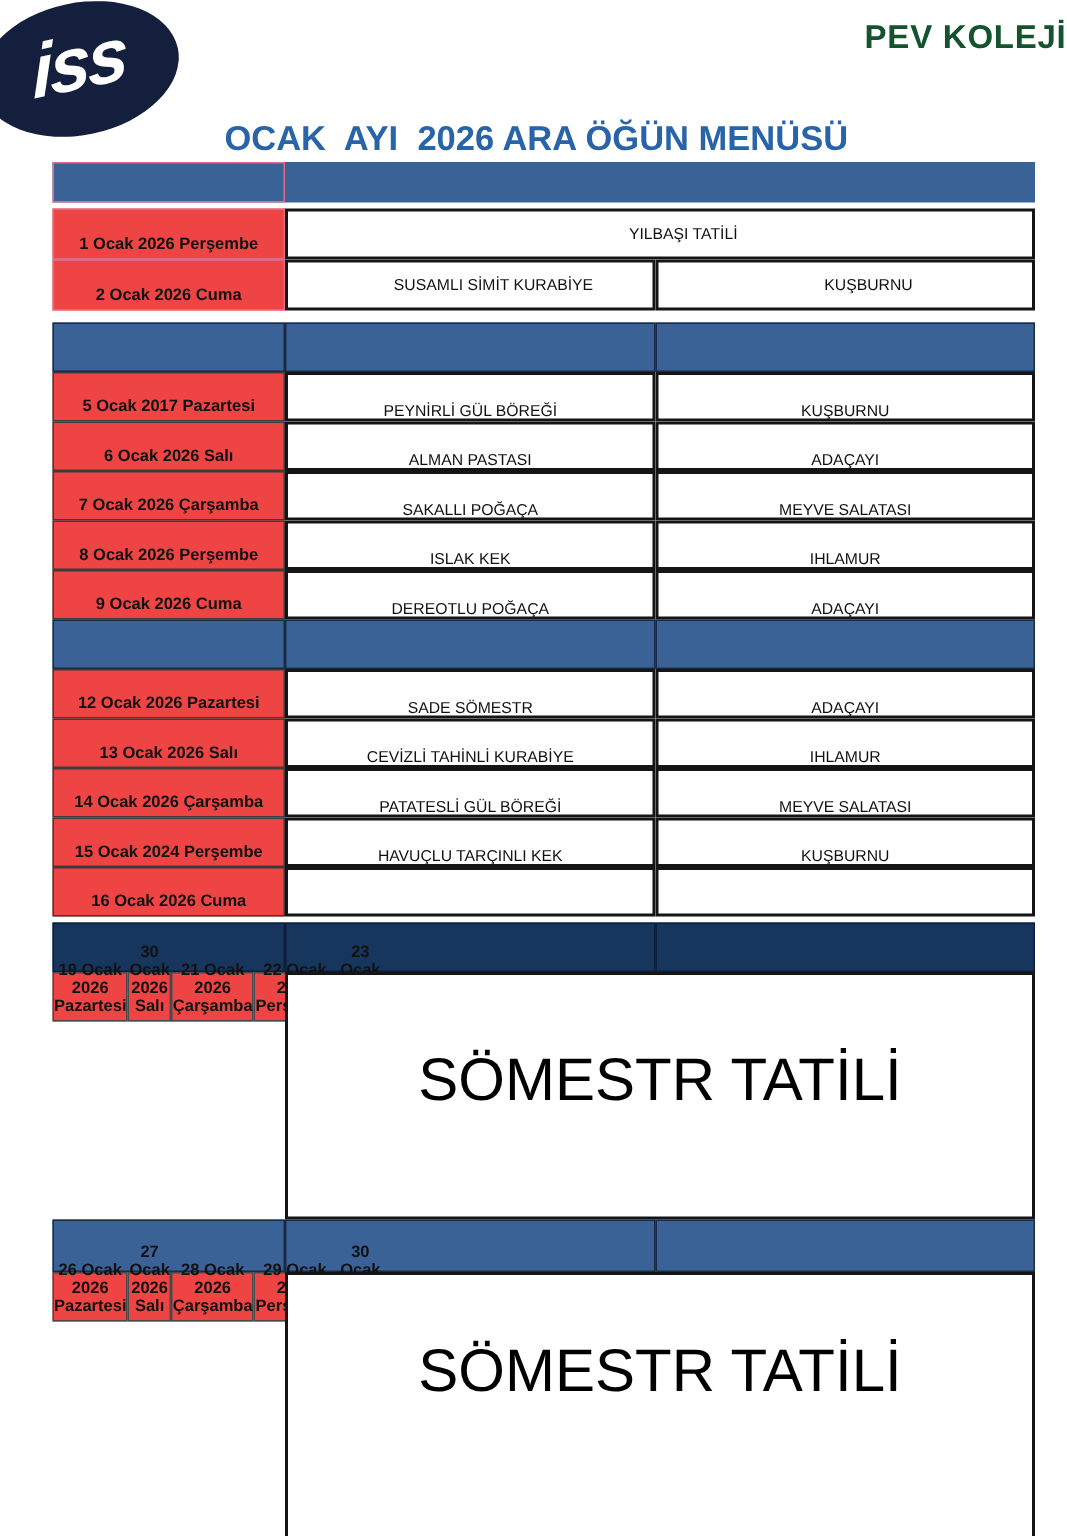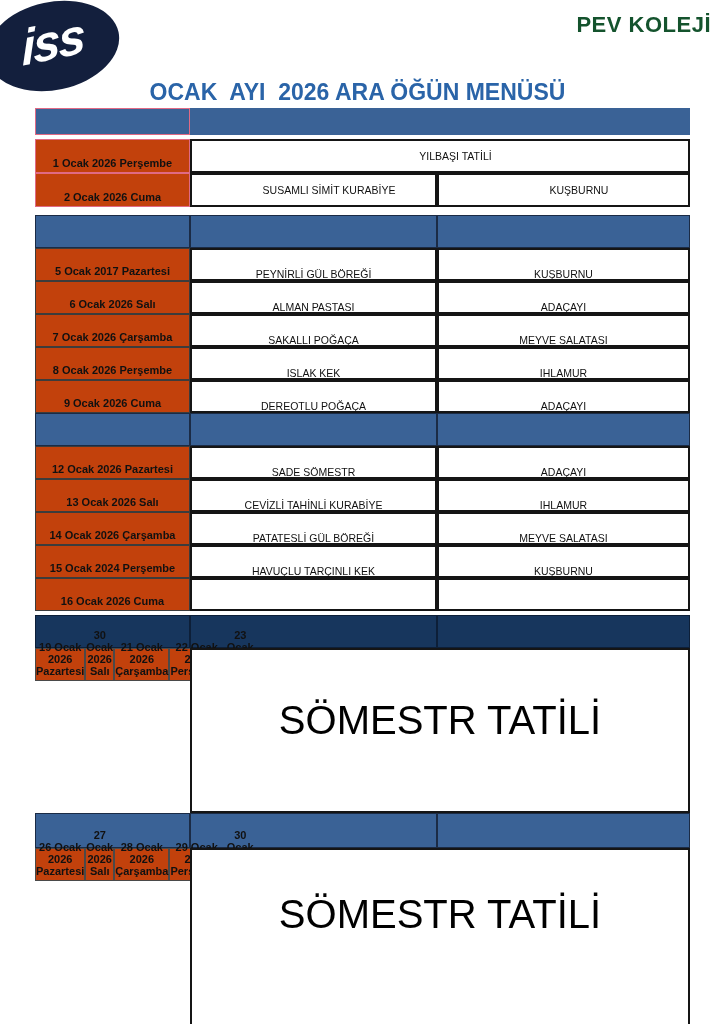--- a/index.html
+++ b/index.html
@@ -26,21 +26,21 @@
   .band.navy{background:#17365D;}
   .band .bcell{height:100%;border:1px solid #1b2b45;}
   .band.navy .bcell{border-color:#0d1f38;}
   .h27{height:27px;} .h33{height:33px;} .h34{height:34px;} .h35{height:35px;}
   .w-date{width:155px;} .w-food{width:247px;} .w-drink{width:253px;} .w-merge{width:500px;}
 
   .band1{background:#3A6296;}
   .band1 .pinkcell{border:1px solid #E06A85;height:100%;}
 
   .date-cell{width:155px;display:flex;align-items:flex-end;justify-content:center;
-        padding-bottom:3px;font-weight:bold;font-size:11px;color:#111;background:#c2410c;
+        padding-bottom:3px;font-weight:bold;font-size:11px;color:#111;background:#ef4444;
         border:1px solid #3c3c3c;text-align:center;}
   .date-cell.pink{border:1px solid #E06A85;}
   .date-cell.gray{border:1px solid #4a4a4a;}
 
   .food-cell{display:flex;justify-content:center;align-items:flex-start;padding-top:18px;
         font-size:10.5px;color:#111;background:#fff;border:2px solid #151515;text-align:center;}
   .food-cell.vcenter{align-items:center;padding-top:0;padding-left:31px;}
 
   .holiday-big{display:flex;justify-content:center;align-items:flex-start;
         font-size:40px;color:#000;background:#fff;border:2px solid #151515;}

